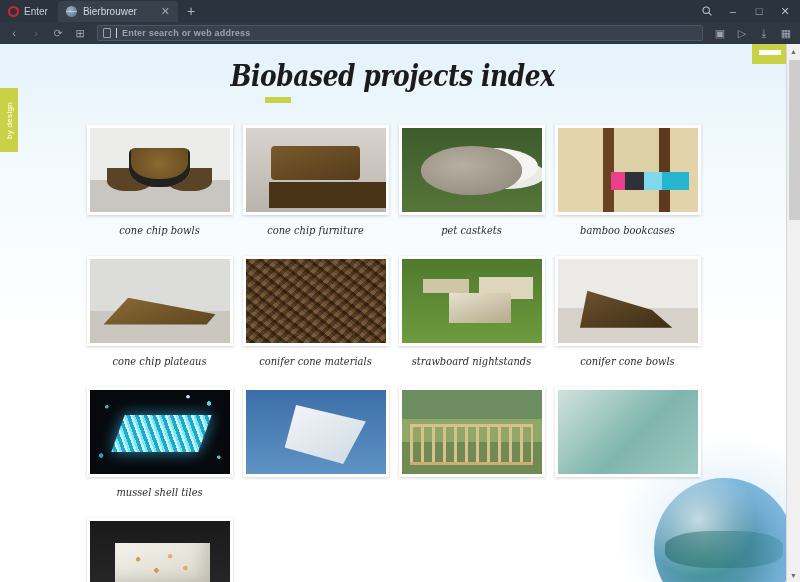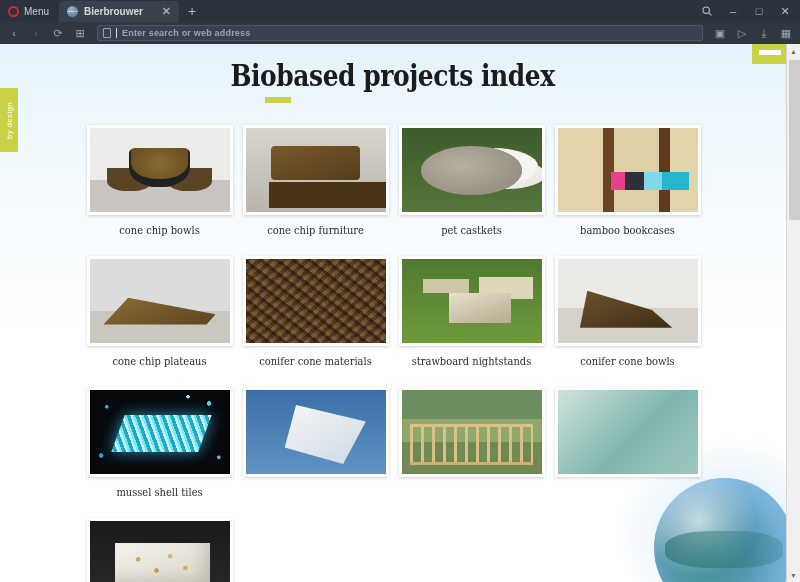--- a/index.html
+++ b/index.html
@@ -25,21 +25,21 @@
   }
   .opera-o {
     width: 11px; height: 11px; border: 2px solid #d9262c; border-radius: 50%;
     display: inline-block;
   }
   .tabstrip { display: flex; align-items: flex-end; height: 22px; flex: 1; }
   .tab {
     height: 21px; min-width: 120px; max-width: 150px;
     background: #39414c; border-top-left-radius: 4px; border-top-right-radius: 4px;
     display: flex; align-items: center; gap: 6px; padding: 0 6px 0 8px;
-    color: #d3d9e0; font-size: 10px; font-weight: bold;
+    color: #d3d9e0; font-size: 10px;
   }
   .tab .favicon {
     width: 11px; height: 11px; border-radius: 50%;
     background: radial-gradient(circle at 35% 35%, #9fb8cf, #4d6c89);
     flex: 0 0 11px; position: relative;
   }
   .tab .favicon:after {
     content: ""; position: absolute; left: 0; top: 5px; width: 11px; height: 1px;
     background: rgba(255,255,255,.45);
   }
@@ -135,21 +135,21 @@
   .scrollbar .arrow {
     position: absolute; left: 0; right: 0; height: 14px;
     display: flex; align-items: center; justify-content: center;
     color: #6b6b6b; font-size: 7px;
   }
   .scrollbar .arrow.up { top: 0; }
   .scrollbar .arrow.down { bottom: 0; }
 
   
   .page {
-    position: relative; z-index: 3; padding: 0 14px 10px 0; height: 100%;
+    position: relative; z-index: 3; padding: 0 14px 10px 0; height: 100%; font-style: italic;
   }
   .title-wrap { text-align: center; padding-top: 15px; }
   .page-title {
     font-family: "DejaVu Serif", serif;
     font-size: 29px; font-weight: 700; color: #1b1b1b;
     letter-spacing: -0.5px; display: inline-block; position: relative;
     transform: scaleX(.86); transform-origin: center;
   }
   .title-rule {
     width: 26px; height: 6px; background: #c9d246; margin: 4px auto 0;
@@ -330,21 +330,21 @@
   }
 </style>
 </head>
 <body>
 
 <div class="browser">
 
   <div class="titlebar">
     <div class="menu-btn">
       <span class="opera-o"></span>
-      <span>Menu</span>
+      <span>Enter</span>
     </div>
 
     <div class="tabstrip">
       <div class="tab">
         <span class="favicon"></span>
         <span class="tab-title">Bierbrouwer</span>
         <span class="tab-close">✕</span>
       </div>
       <div class="newtab">+</div>
     </div>

